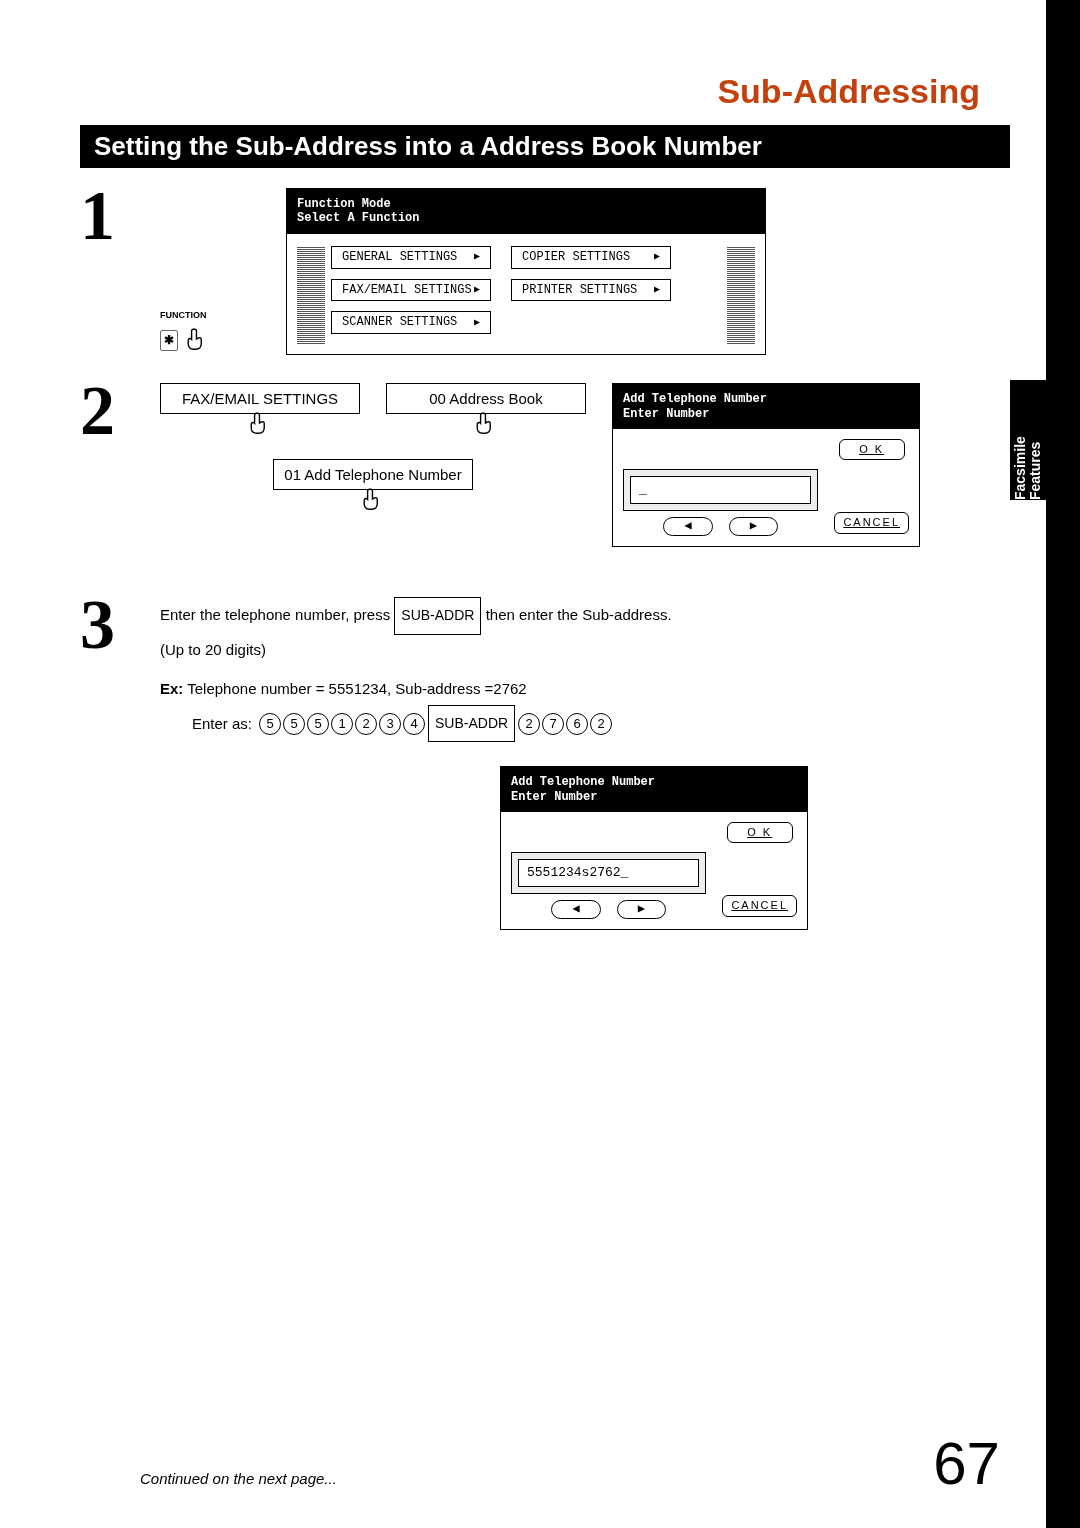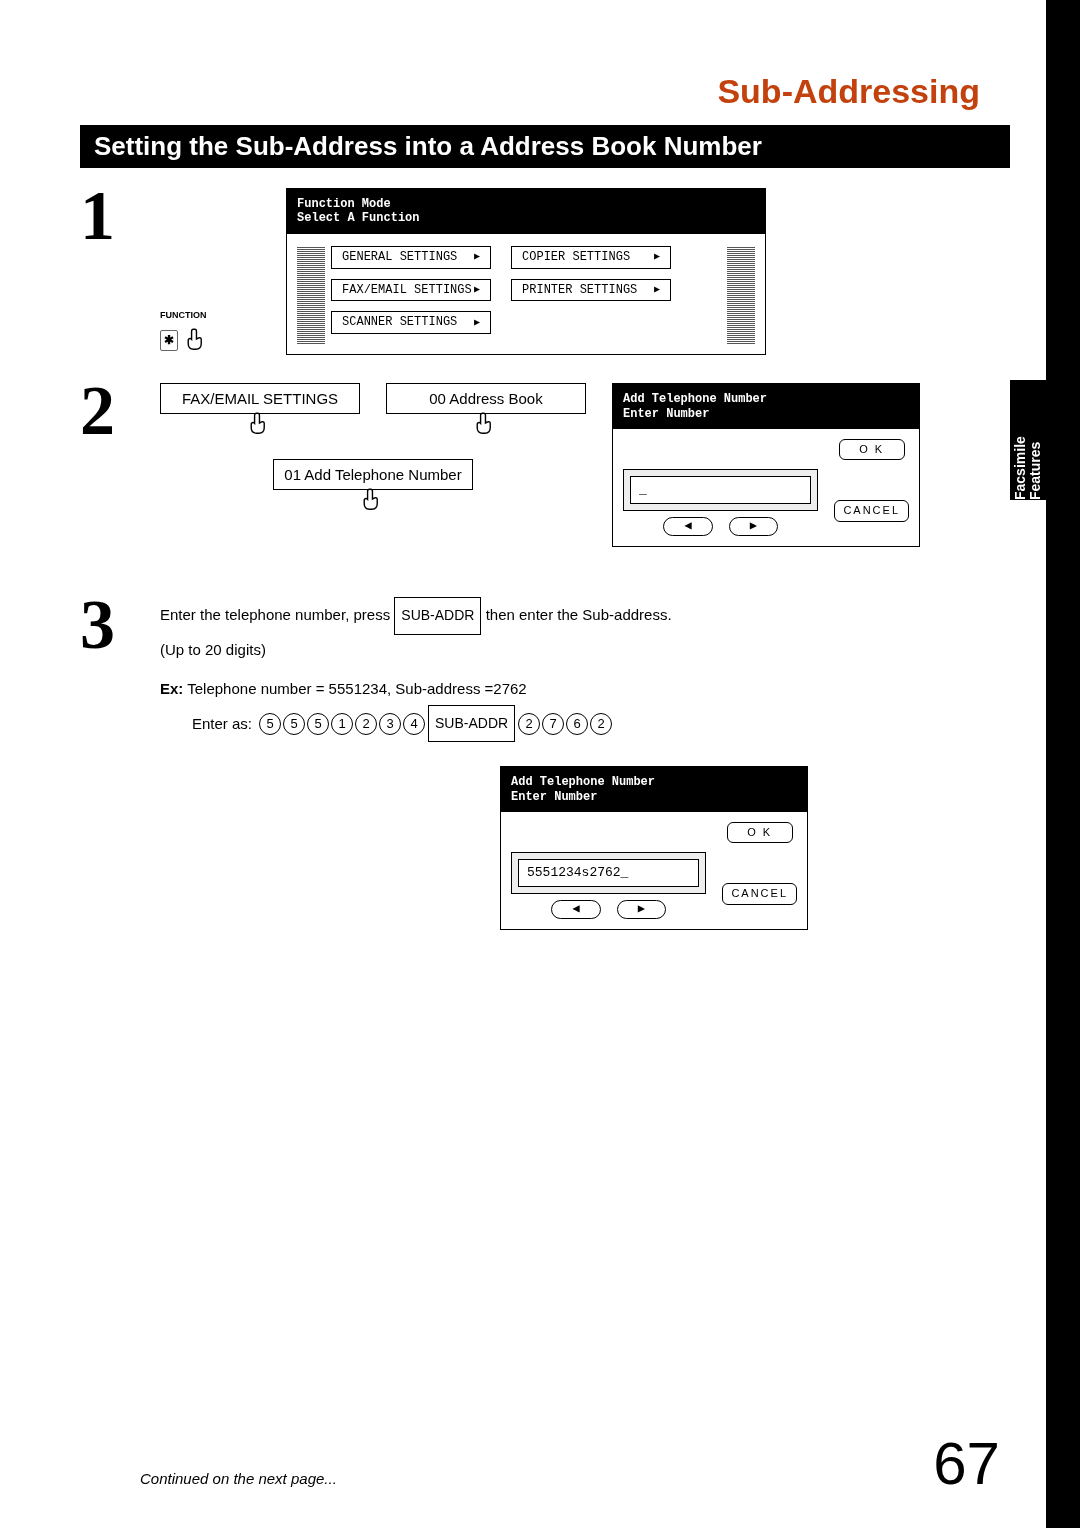--- a/index.html
+++ b/index.html
@@ -38,21 +38,21 @@
   .lcd-stripe { width: 28px; background: repeating-linear-gradient(0deg, #555 0 1px, #fff 1px 2px); }
   .lcd-main { flex: 1; }
   .lcd-btn-row { display: flex; gap: 20px; flex-wrap: wrap; margin-bottom: 10px; }
   .lcd-softbtn { border: 1px solid #000; border-radius: 0; padding: 2px 10px; min-width: 160px; display: flex; justify-content: space-between; align-items: center; font-size: 12px; }
   .lcd-softbtn .arrow { font-size: 10px; }
   .touch-btn-box { border: 1px solid #000; padding: 4px 10px; font-size: 15px; text-align: center; min-width: 200px; }
   .step2-btns-col { display: flex; flex-direction: column; align-items: center; gap: 10px; }
   .step2-row { display: flex; gap: 26px; align-items: flex-start; }
   .finger-under { transform: translateY(-4px); }
   .lcd-panel-sm { width: 308px; }
-  .lcd-side-btns { display: flex; flex-direction: column; gap: 40px; align-items: center; margin-left: 8px; }
+  .lcd-side-btns { display: flex; flex-direction: column; gap: 52px; align-items: center; margin-left: 8px; text-decoration: underline; }
   .lcd-okcancel { border: 1px solid #000; border-radius: 6px; padding: 2px 8px; font-family: Arial, sans-serif; font-size: 11px; letter-spacing: 2px; min-width: 66px; text-align: center; }
   .lcd-input-area { border: 1px solid #000; background: #eee; padding: 6px; margin-top: 30px; }
   .lcd-input-inner { background: #fff; border: 1px solid #000; padding: 4px 8px; font-family: "Courier New", monospace; font-size: 13px; min-height: 22px; }
   .lcd-arrow-row { display: flex; justify-content: center; gap: 16px; margin-top: 6px; }
   .lcd-arrow-btn { border: 1px solid #000; border-radius: 10px; padding: 0 20px; font-size: 12px; }
   .lcd-input-wrap { display: flex; align-items: flex-start; gap: 8px; padding: 10px; }
   .step3-text p { margin-bottom: 4px; }
   .inline-key { border: 1px solid #000; padding: 8px 6px; font-size: 14px; display: inline-block; }
   .circle-key { display: inline-flex; align-items: center; justify-content: center; width: 22px; height: 22px; border: 1px solid #000; border-radius: 50%; font-size: 13px; margin: 0 1px; }
   .enter-as-row { display: flex; align-items: center; flex-wrap: wrap; gap: 2px; margin-top: 6px; padding-left: 32px; }

